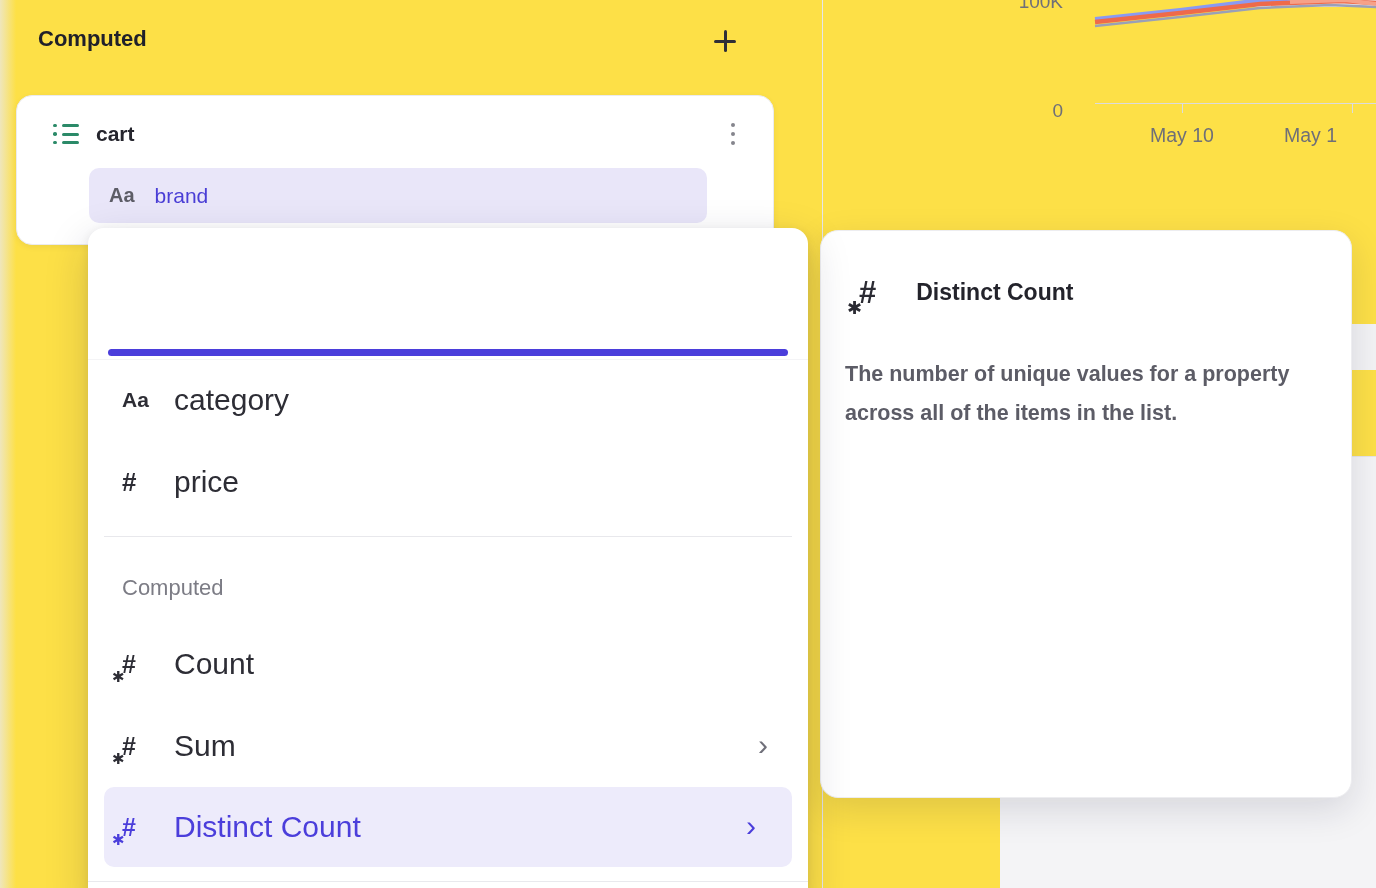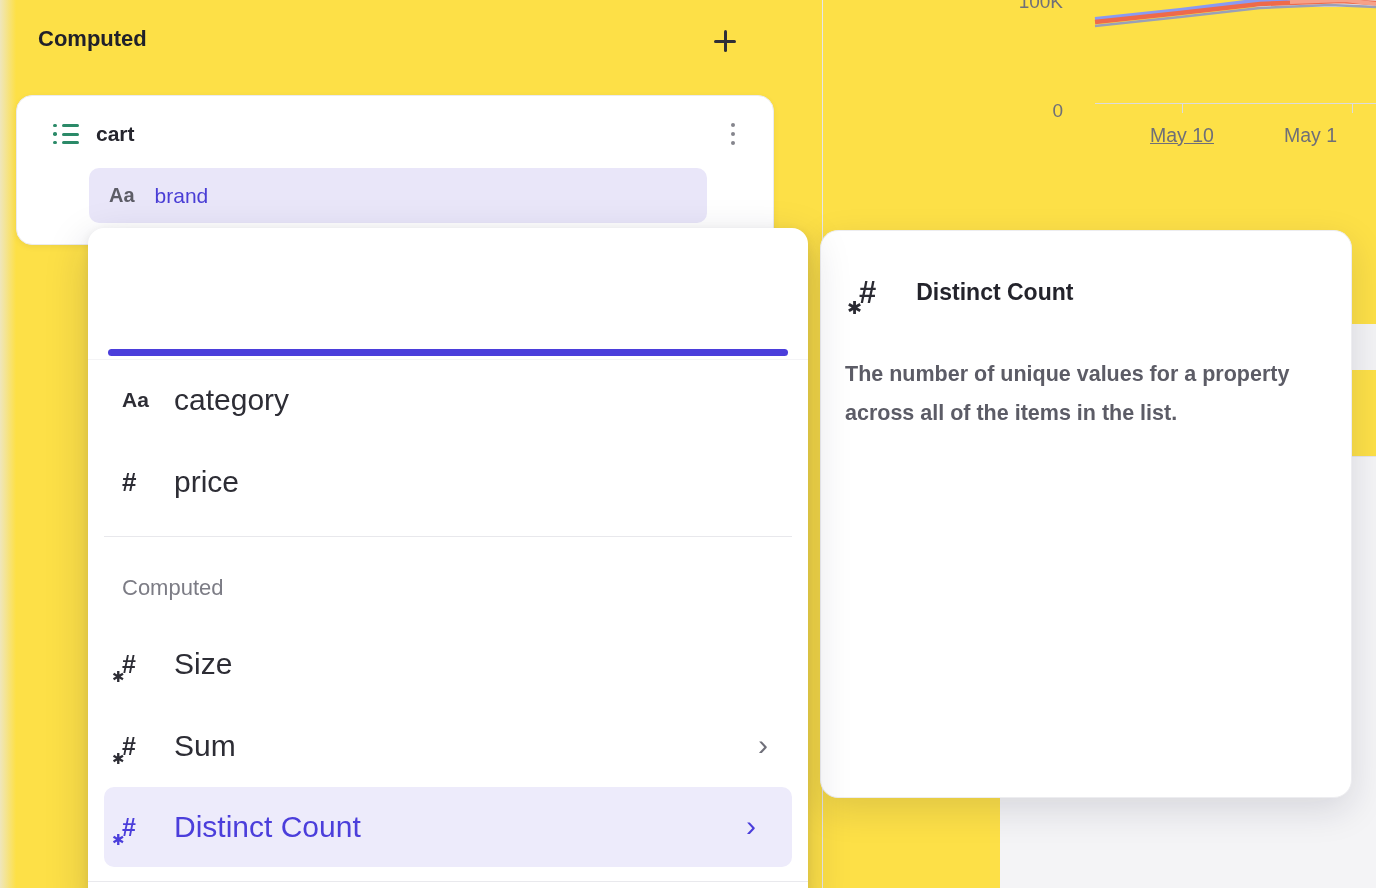--- a/index.html
+++ b/index.html
@@ -94,21 +94,21 @@
     <polyline points="0,26 85,17 165,8 235,5 281,7" fill="none" stroke="#9aa0b8" stroke-width="2.5"></polyline>
     <polyline points="0,19 85,10 150,2 205,-2 240,-4" fill="none" stroke="#8a9af2" stroke-width="4"></polyline>
     <polyline points="0,22 85,13 165,4 245,1 281,3" fill="none" stroke="#ef6a4a" stroke-width="4.5"></polyline>
     <polyline points="195,2 250,0 281,4" fill="none" stroke="#f6a188" stroke-width="4"></polyline>
   </svg>
   <div class="abs y-tick" style="left:993px;top:-9px;">100K</div>
   <div class="abs y-tick" style="left:993px;top:100px;">0</div>
   <div class="abs x-axis"></div>
   <div class="abs x-tickmark" style="left:1182px;"></div>
   <div class="abs x-tickmark" style="left:1352px;"></div>
-  <div class="abs x-ticklabel" style="left:1132px;width:100px;text-align:center;text-decoration:underline;">May 10</div>
+  <div class="abs x-ticklabel" style="left:1132px;width:100px;text-align:center;">May 10</div>
   <div class="abs x-ticklabel" style="left:1284px;">May 1</div>
 
   <div class="abs bd-title">Computed</div>
   <div class="abs plus-btn">
     <span class="plus-icon"></span>
   </div>
 
   <div class="abs cart-card">
     <div class="cart-row">
       <span class="list-icon">
@@ -151,21 +151,21 @@
       <span class="dd-label">price</span>
     </div>
 
     <div class="dd-divider"></div>
     <div class="section-label">Computed</div>
 
     <div class="dd-row" style="top:407px;">
       <span class="type-icon">
           <span class="num-icon">#<span class="star">✱</span></span>
         </span>
-      <span class="dd-label">Size</span>
+      <span class="dd-label">Count</span>
     </div>
     <div class="dd-row" style="top:489px;">
       <span class="type-icon">
           <span class="num-icon">#<span class="star">✱</span></span>
         </span>
       <span class="dd-label">Sum</span>
       <span class="chevron">›</span>
     </div>
     <div class="dd-row selected" style="top:559px;">
       <span class="type-icon">

